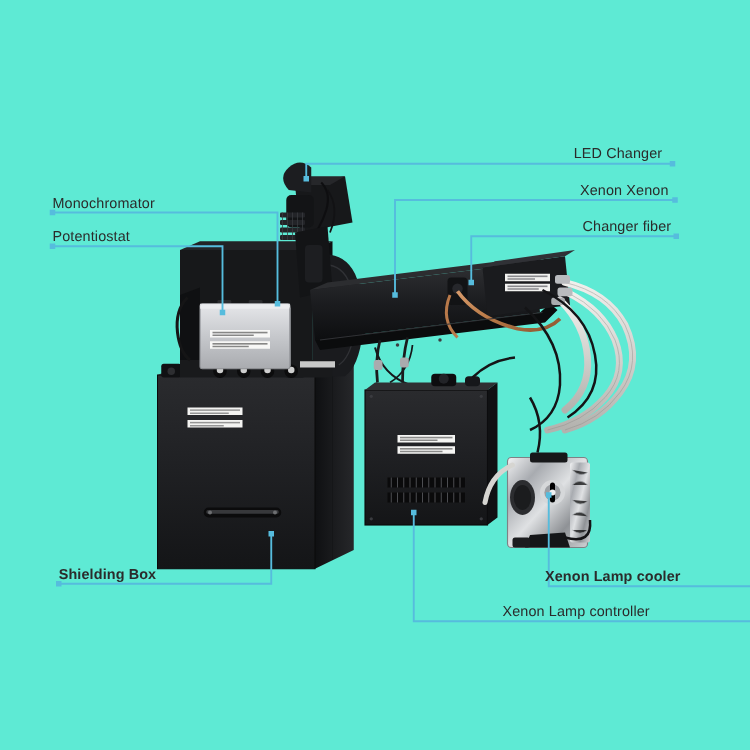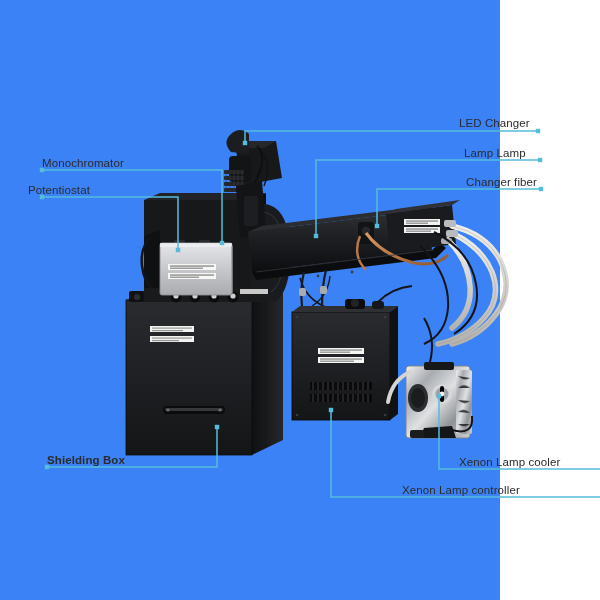--- a/index.html
+++ b/index.html
@@ -1,18 +1,18 @@
 <!DOCTYPE html>
 <html><head>
 <meta charset="utf-8">
 <style>
   html,body{margin:0;padding:0;background:#ffffff;}
   body{width:600px;height:600px;overflow:hidden;
        font-family:"Liberation Sans","DejaVu Sans",sans-serif;}
-  #stage{position:relative;width:500px;height:600px;background:#3b82f6;}
+  #stage{position:relative;width:600px;height:600px;background:#5eead4;}
   svg#scene{position:absolute;left:0;top:0;width:600px;height:600px;display:block;}
   .lbl{position:absolute;font-size:11.5px;color:#2b2b2b;white-space:nowrap;letter-spacing:.1px;}
 </style>
 </head>
 <body>
 
 <div id="stage">
 
   <svg id="scene" viewBox="0 0 600 600">
     <defs>
@@ -340,22 +340,22 @@
         <rect x="214.8" y="424.8" width="4.4" height="4.4" fill="#56bcdd"></rect>
         <rect x="605.8" y="466.8" width="4.4" height="4.4" fill="#56bcdd"></rect>
         <rect x="436.8" y="393.8" width="4.4" height="4.4" fill="#56bcdd"></rect>
         <rect x="605.8" y="494.8" width="4.4" height="4.4" fill="#56bcdd"></rect>
         <rect x="328.8" y="407.8" width="4.4" height="4.4" fill="#56bcdd"></rect>
       </g>
   </svg>
 
   <div id="label-layer">
       <div class="lbl" style="left: 459px; top: 117px; color: rgb(43, 43, 43);"><span>LED </span><span class="b">Changer</span></div>
-      <div class="lbl" style="left: 464px; top: 147px; color: rgb(43, 43, 43);">Lamp Lamp</div>
+      <div class="lbl" style="left: 464px; top: 147px; color: rgb(43, 43, 43);">Xenon Xenon</div>
       <div class="lbl" style="left: 466px; top: 176px; color: rgb(43, 43, 43);">Changer fiber</div>
       <div class="lbl" style="left: 42px; top: 157px; color: rgb(43, 43, 43);">Monochromator</div>
-      <div class="lbl" style="left: 28px; top: 184px; color: rgb(43, 43, 43);">Potentiostat</div>
+      <div class="lbl" style="left: 42px; top: 184px; color: rgb(43, 43, 43);">Potentiostat</div>
       <div class="lbl" style="left: 47px; top: 454px; color: rgb(43, 43, 43); font-weight: bold;">Shielding Box</div>
-      <div class="lbl" style="left: 459px; top: 456px; color: rgb(43, 43, 43);">Xenon Lamp cooler</div>
+      <div class="lbl" style="left: 436px; top: 456px; color: rgb(43, 43, 43); font-weight: bold;">Xenon Lamp cooler</div>
       <div class="lbl" style="left: 402px; top: 484px; color: rgb(43, 43, 43);">Xenon Lamp controller</div>
     </div>
 
 </div>
 
 </body></html>

